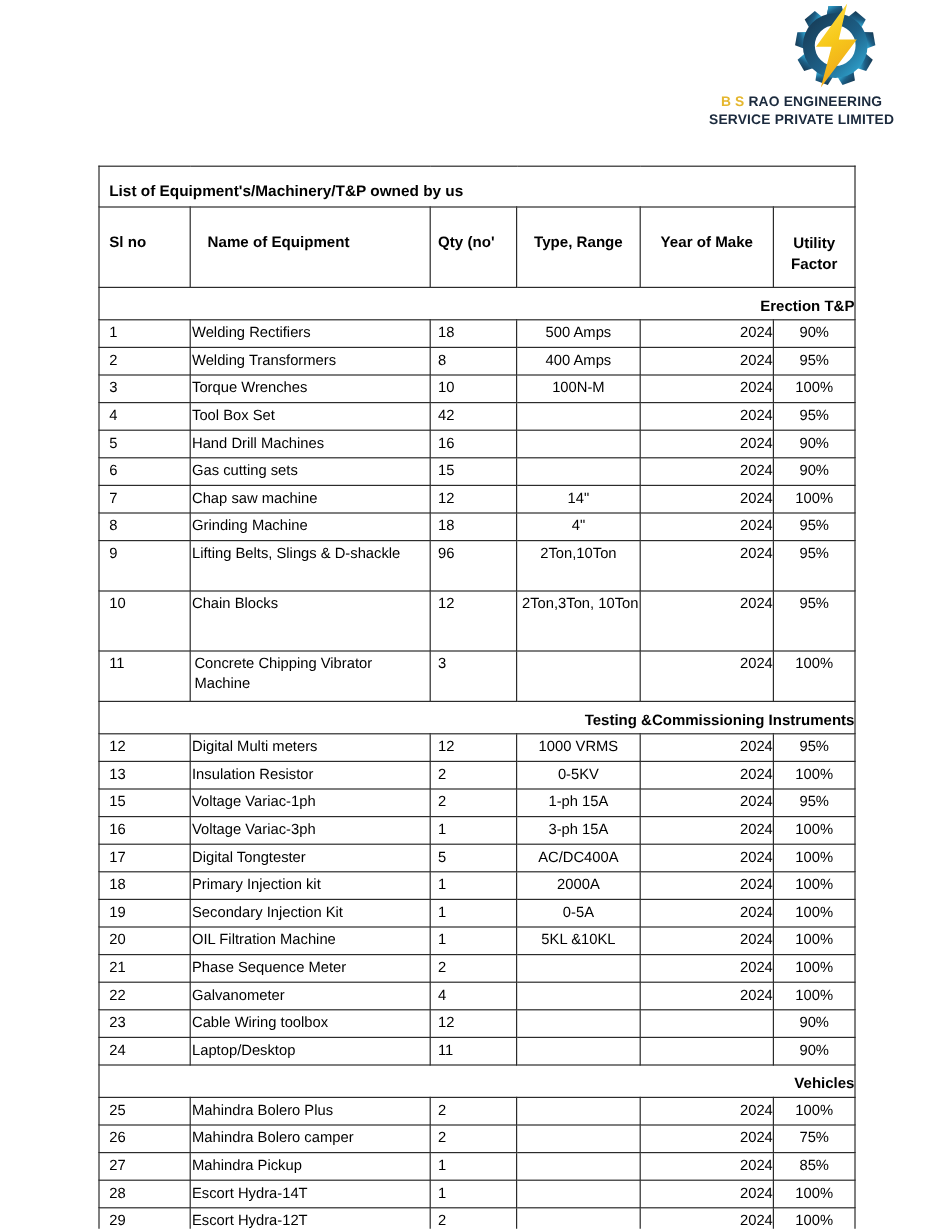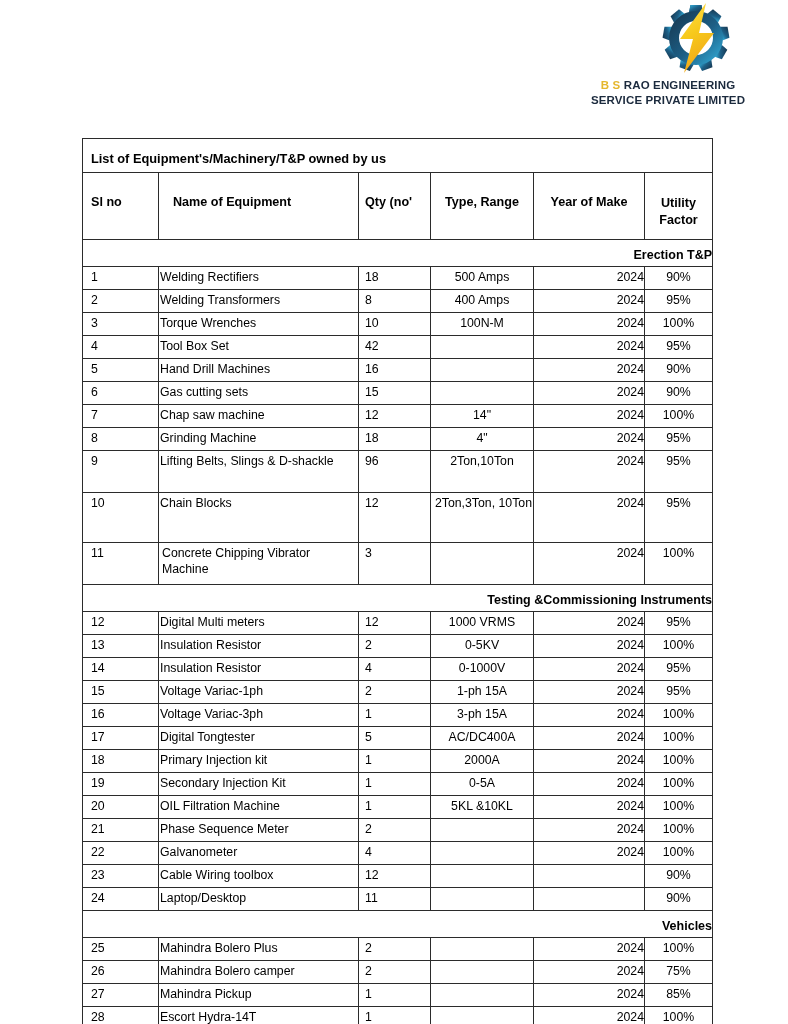--- a/index.html
+++ b/index.html
@@ -327,28 +327,20 @@
       </tr>
       <tr class="data-row">
         <td class="d-sl">13</td>
         <td class="d-name">Insulation Resistor</td>
         <td class="d-qty">2</td>
         <td class="d-type">0-5KV</td>
         <td class="d-year">2024</td>
         <td class="d-util">100%</td>
       </tr>
       <tr class="data-row">
-        <td class="d-sl">14</td>
-        <td class="d-name">Insulation Resistor</td>
-        <td class="d-qty">4</td>
-        <td class="d-type">0-1000V</td>
-        <td class="d-year">2024</td>
-        <td class="d-util">95%</td>
-      </tr>
-      <tr class="data-row">
         <td class="d-sl">15</td>
         <td class="d-name">Voltage Variac-1ph</td>
         <td class="d-qty">2</td>
         <td class="d-type">1-ph 15A</td>
         <td class="d-year">2024</td>
         <td class="d-util">95%</td>
       </tr>
       <tr class="data-row">
         <td class="d-sl">16</td>
         <td class="d-name">Voltage Variac-3ph</td>

